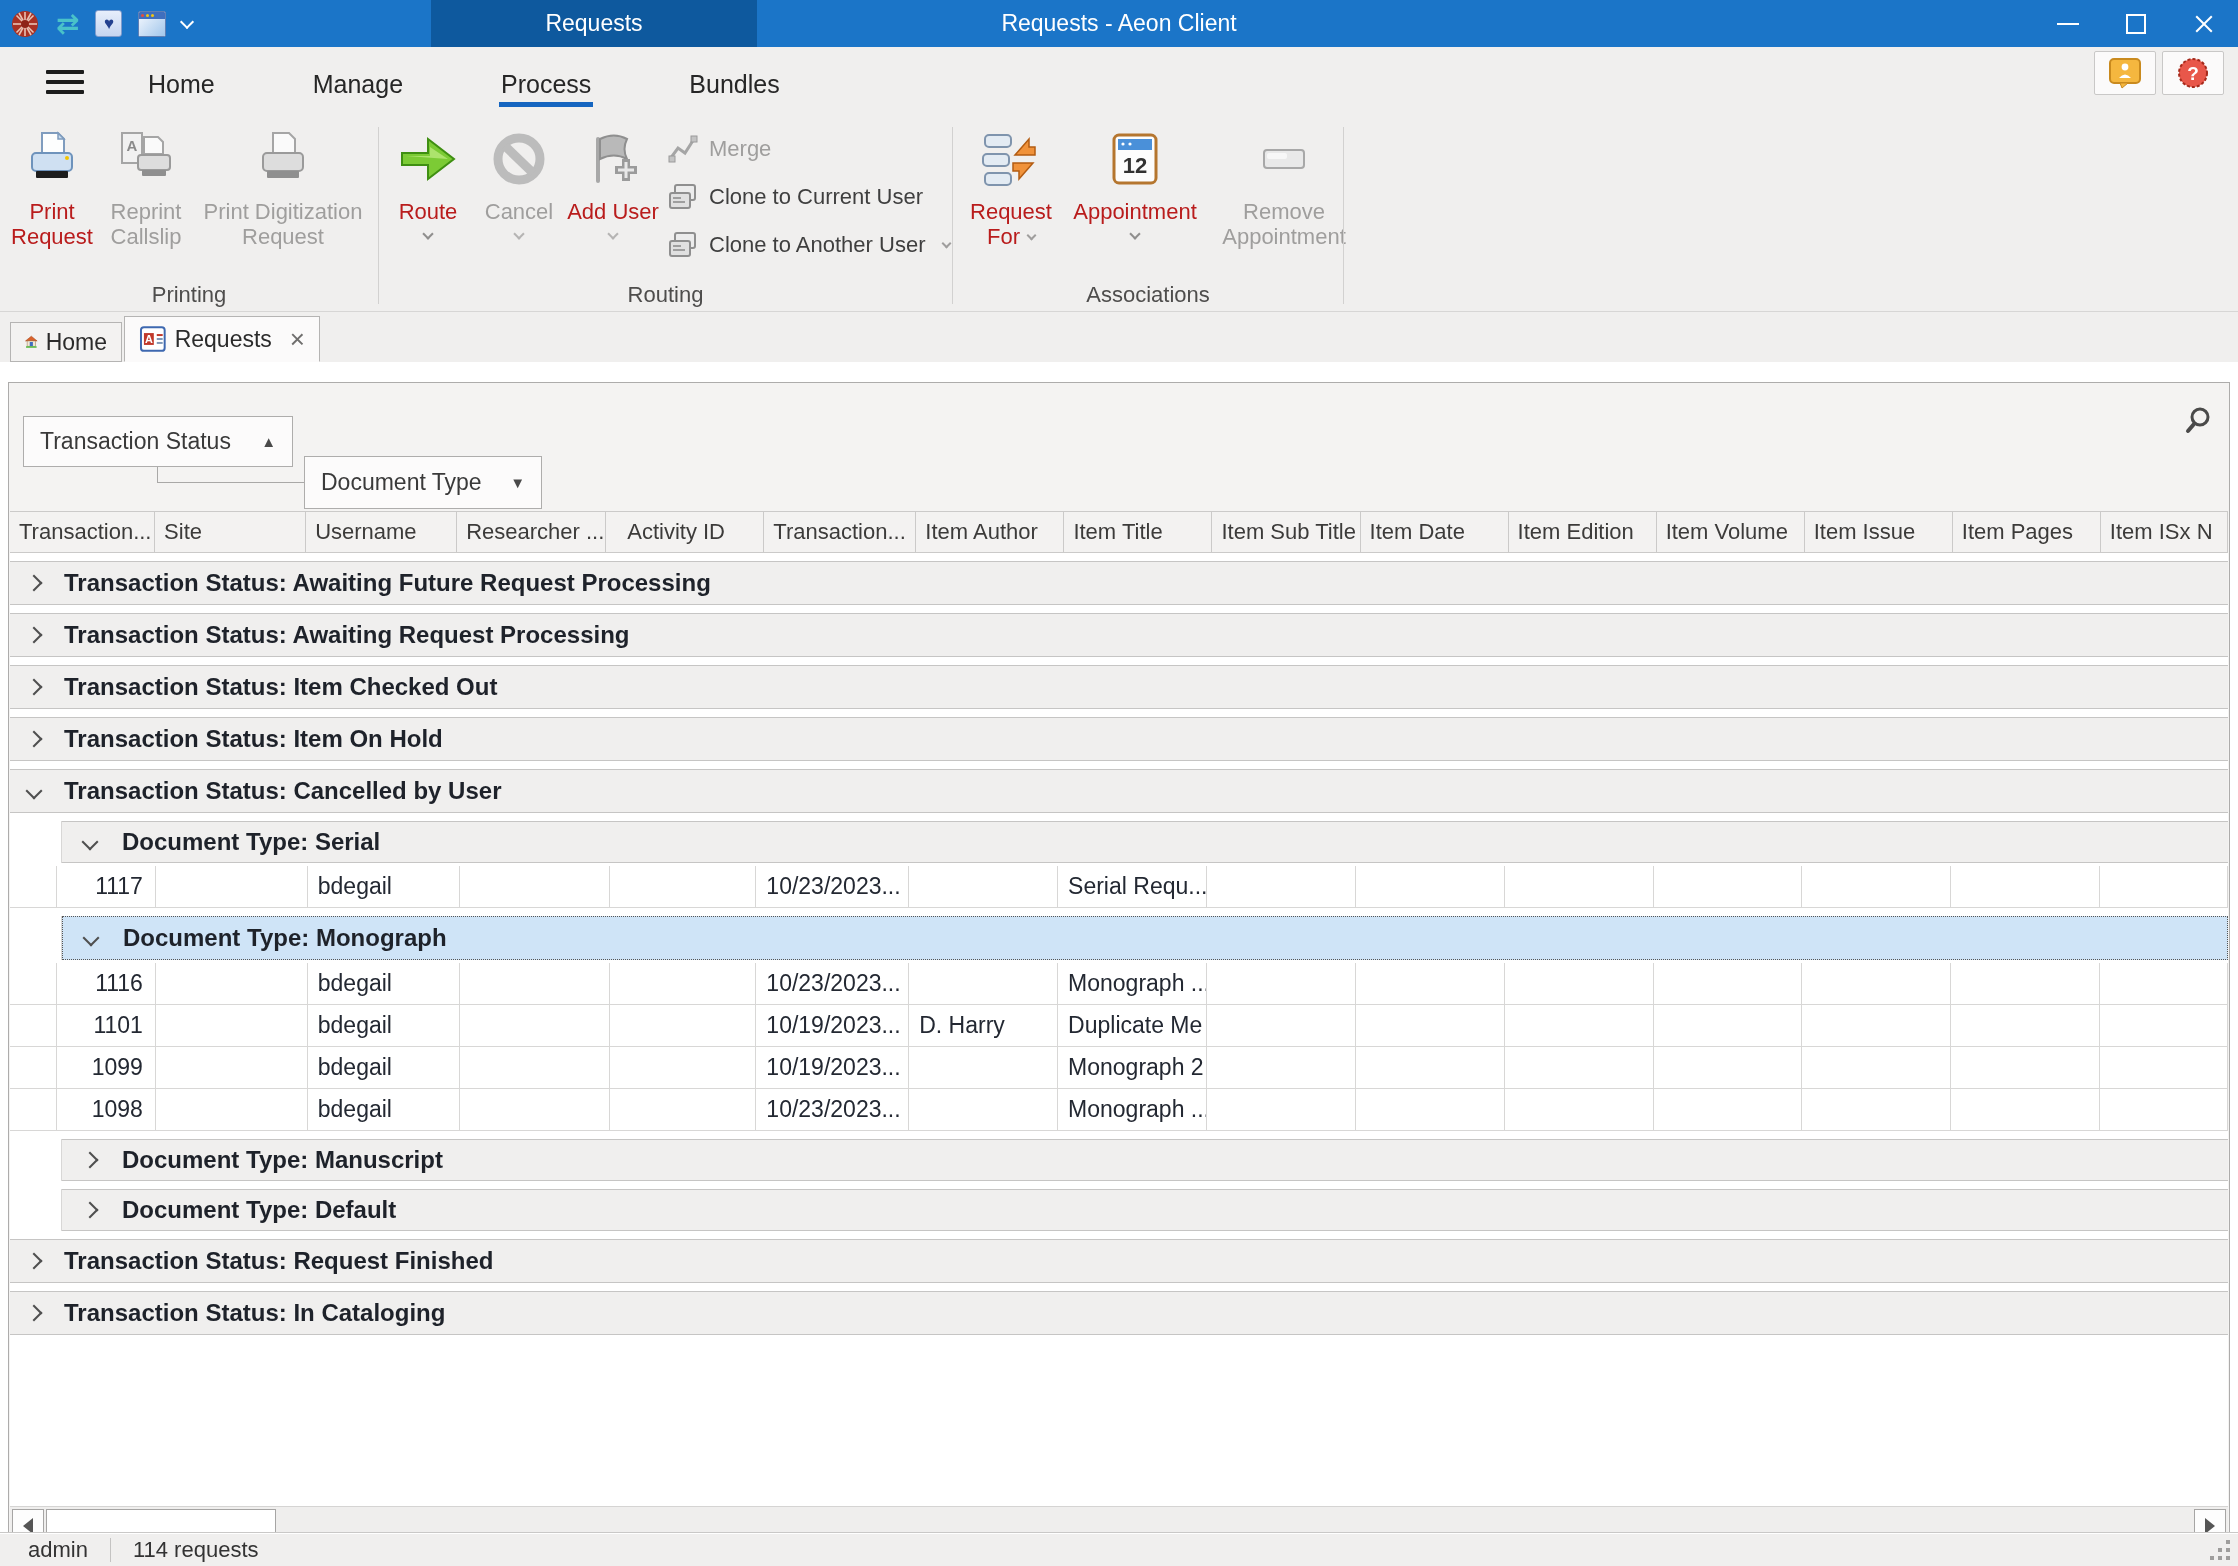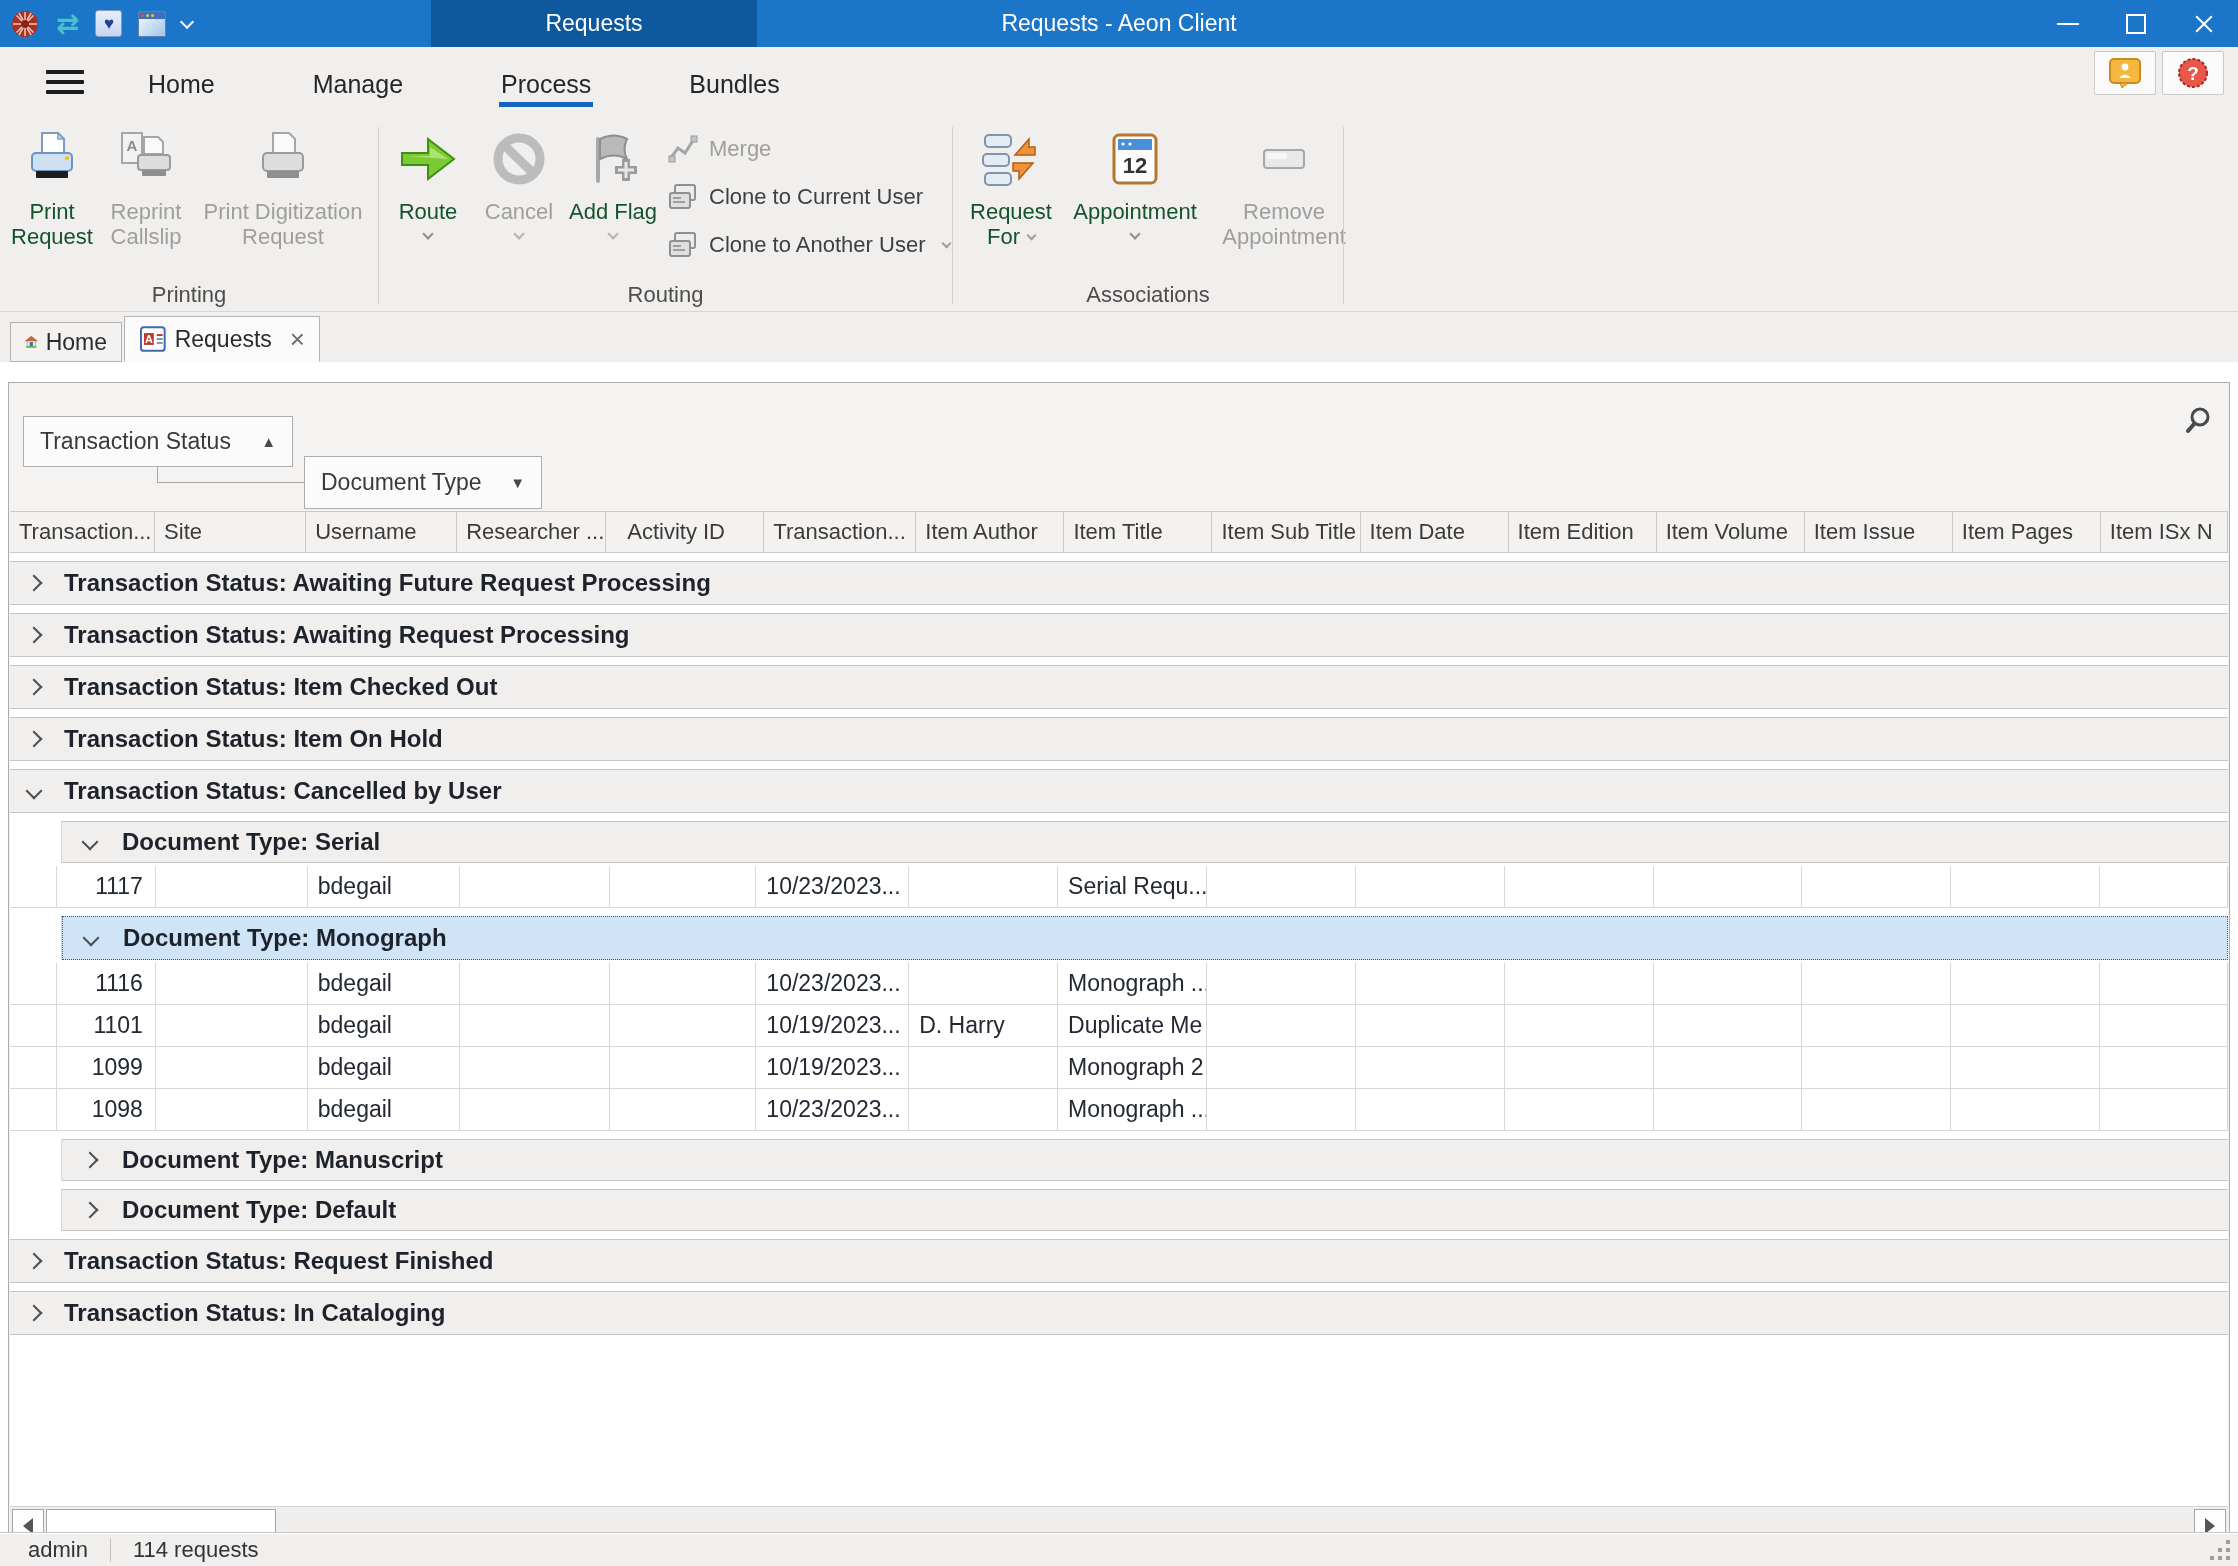--- a/index.html
+++ b/index.html
@@ -41,21 +41,21 @@
   .rtab.active::after{content:"";position:absolute;left:32px;right:32px;bottom:2px;height:5px;background:#1565c0}
   .rtabs-right{position:absolute;right:14px;top:4px;display:flex;gap:6px}
   .ricobtn{width:62px;height:44px;background:#fbfafa;border:1px solid #c9c8c7;border-radius:2px;
     display:flex;align-items:center;justify-content:center}
   .rbody{position:absolute;left:0;top:70px;width:100%;height:195px}
   .rgroup{position:absolute;top:0;height:100%}
   .rgroup-label{position:absolute;bottom:4px;left:0;width:100%;text-align:center;font-size:22px;color:#4e4d4c}
   .rsep{position:absolute;top:10px;bottom:8px;width:1px;background:#d2d1d0}
   .bigbtn{position:absolute;top:4px;height:158px;display:flex;flex-direction:column;align-items:center;cursor:default}
   .bigbtn .bicon{margin-top:6px;width:64px;height:64px;display:flex;align-items:center;justify-content:center}
-  .bigbtn .bl{font-size:22px;line-height:25px;color:#14532d;white-space:nowrap;margin-top:0}
+  .bigbtn .bl{font-size:22px;line-height:25px;color:#b91c1c;white-space:nowrap;margin-top:0}
   .bigbtn .bl.first{margin-top:8px}
   .bigbtn.disabled .bl{color:#9f9e9d}
   .chevcss{display:inline-block;width:8px;height:8px;border-right:2px solid #8f8e8d;border-bottom:2px solid #8f8e8d;
     transform:rotate(45deg);margin-top:6px}
   .smallbtn{position:absolute;display:flex;align-items:center;gap:10px;height:44px;font-size:22px;color:#3f3f3f;cursor:default}
   .smallbtn.disabled{color:#9f9e9d}
   .inlinechev{display:inline-block;width:7px;height:7px;border-right:2px solid #9f9e9d;border-bottom:2px solid #9f9e9d;
     transform:rotate(45deg);margin-left:8px;margin-bottom:3px}
 
   
@@ -275,21 +275,21 @@
               <g stroke="#9b9b9b" stroke-width="8">
                   <line x1="43" y1="30" x2="43" y2="52"></line>
                   <line x1="32" y1="41" x2="54" y2="41"></line>
                 </g>
               <g stroke="#e8e8e8" stroke-width="3">
                   <line x1="43" y1="33" x2="43" y2="49"></line>
                   <line x1="35" y1="41" x2="51" y2="41"></line>
                 </g>
             </svg>
           </span>
-          <span class="bl first">Add Flag</span>
+          <span class="bl first">Add User</span>
           <span class="chevcss2" style="display:inline-block;width:8px;height:8px;border-right:2px solid #b5b4b3;border-bottom:2px solid #b5b4b3;transform:rotate(45deg);margin-top:6px"></span>
         </div>
 
         <div class="smallbtn disabled" style="left:288px;top:10px">
           <svg width="32" height="32" viewBox="0 0 32 32">
             <polyline points="3,26 11,15 18,20 27,6" fill="none" stroke="#a5a5a5" stroke-width="3"></polyline>
             <rect x="24" y="3" width="6" height="6" fill="#c3c3c3" stroke="#9a9a9a"></rect>
             <rect x="2" y="23" width="6" height="6" fill="#c3c3c3" stroke="#9a9a9a"></rect>
           </svg>
           <span>Merge</span>

